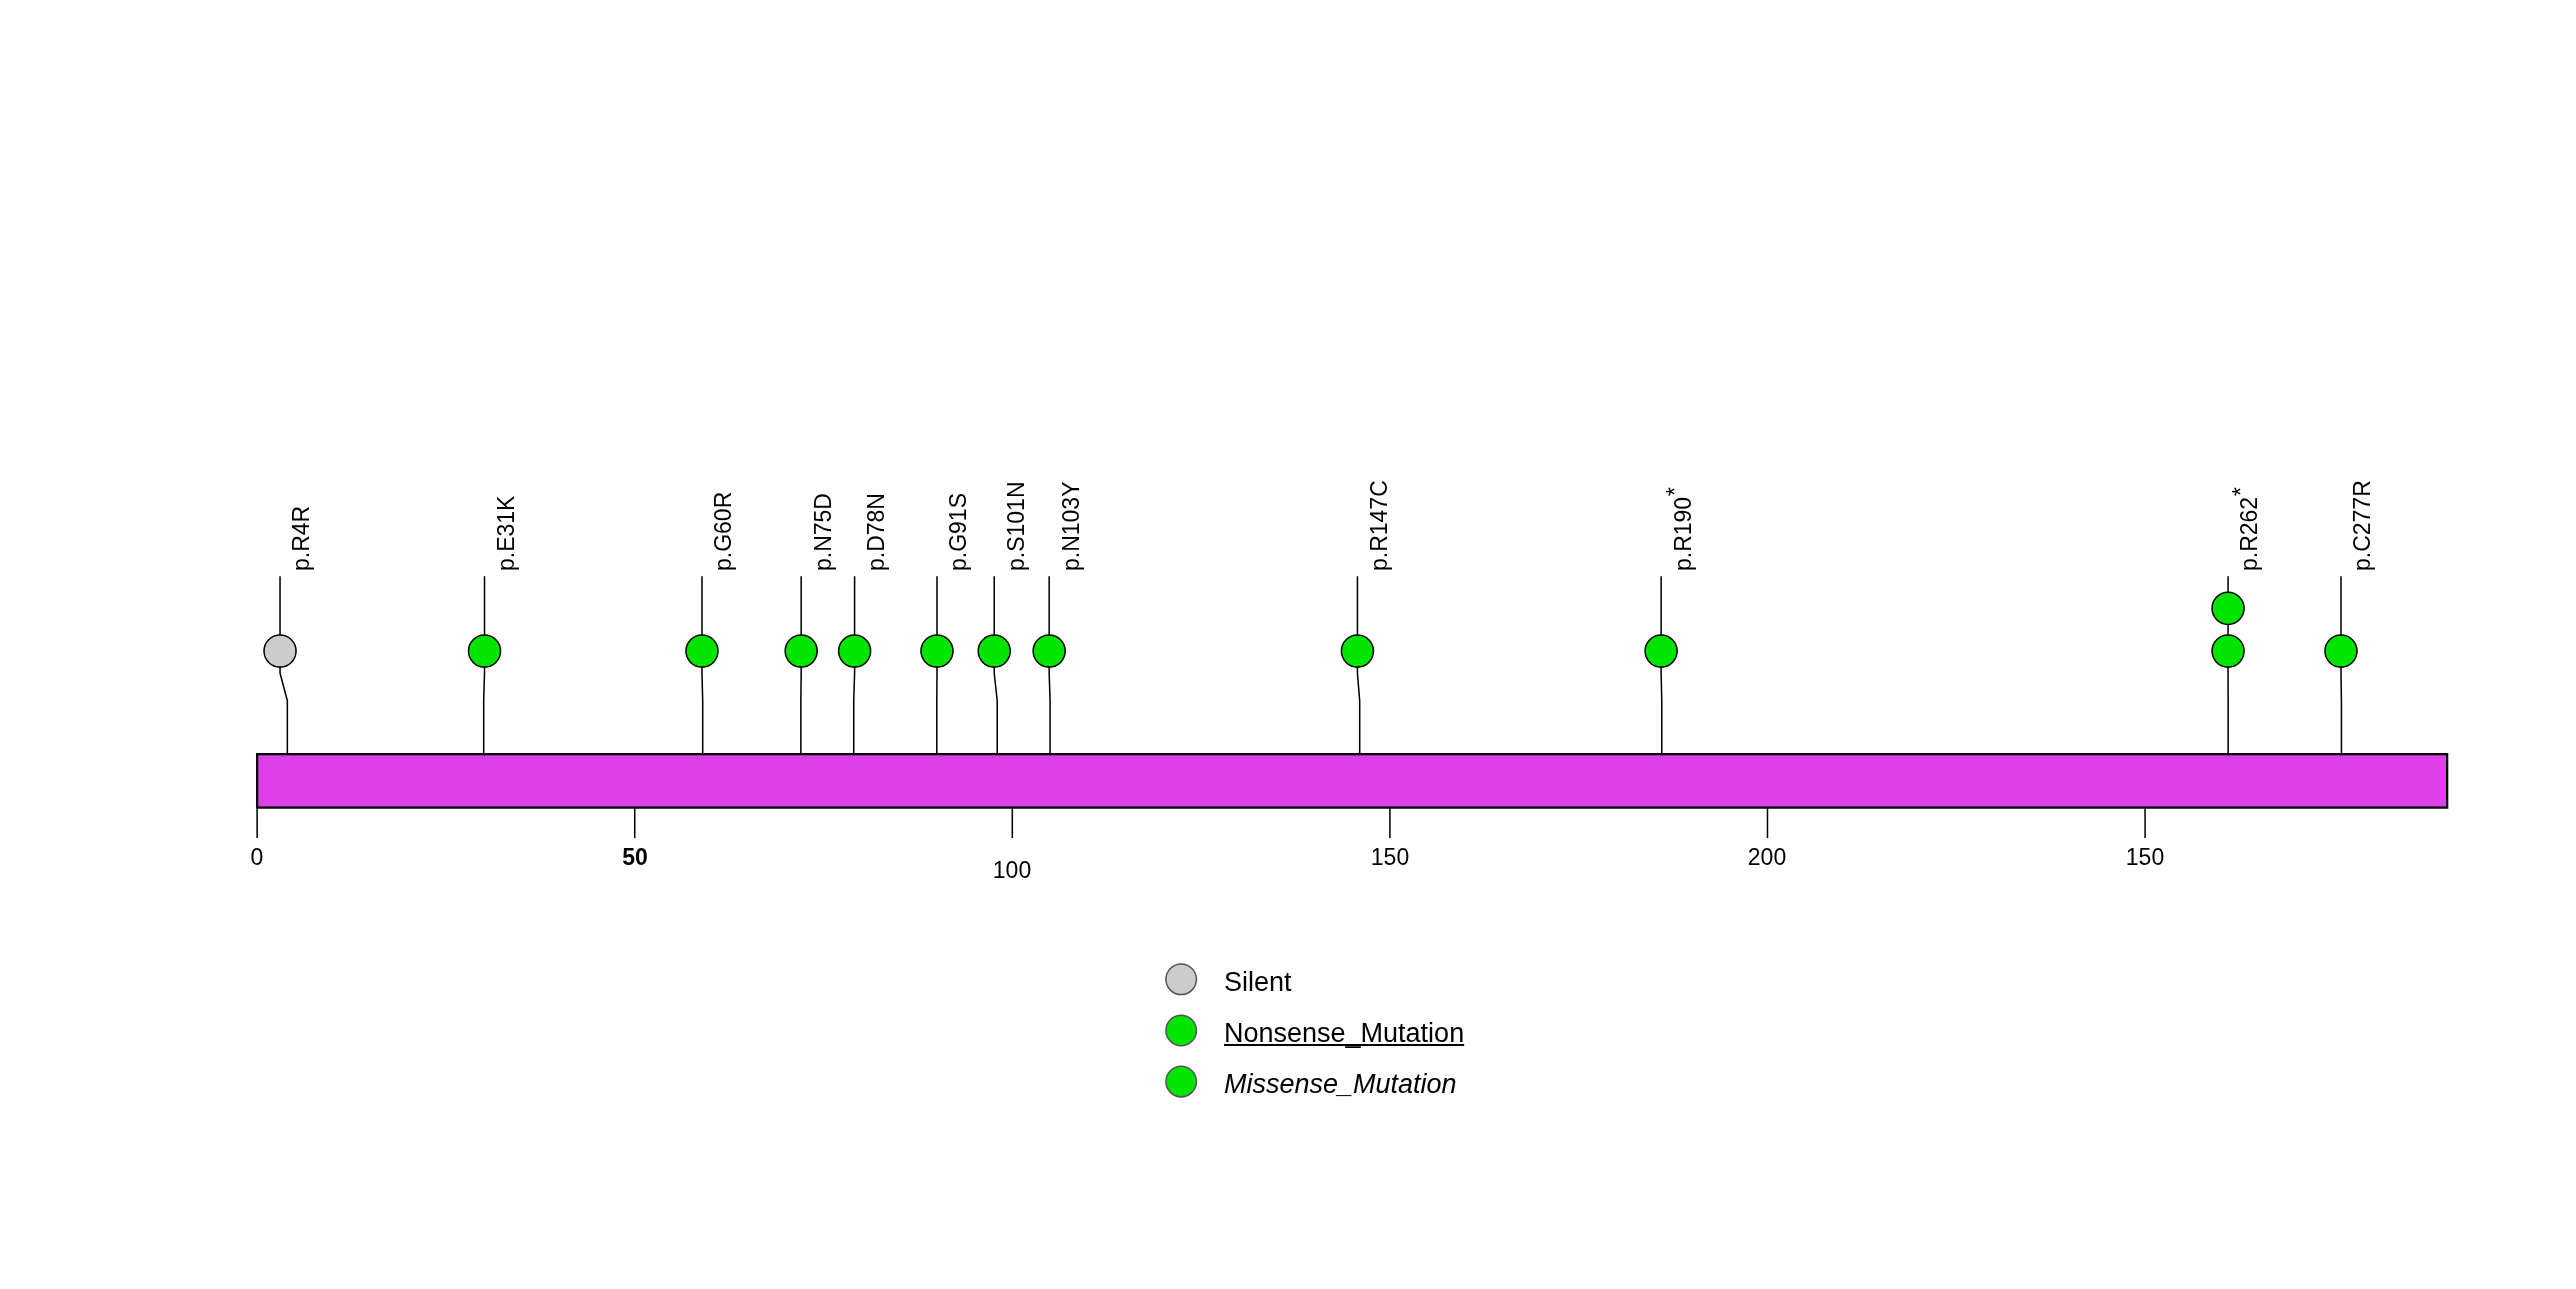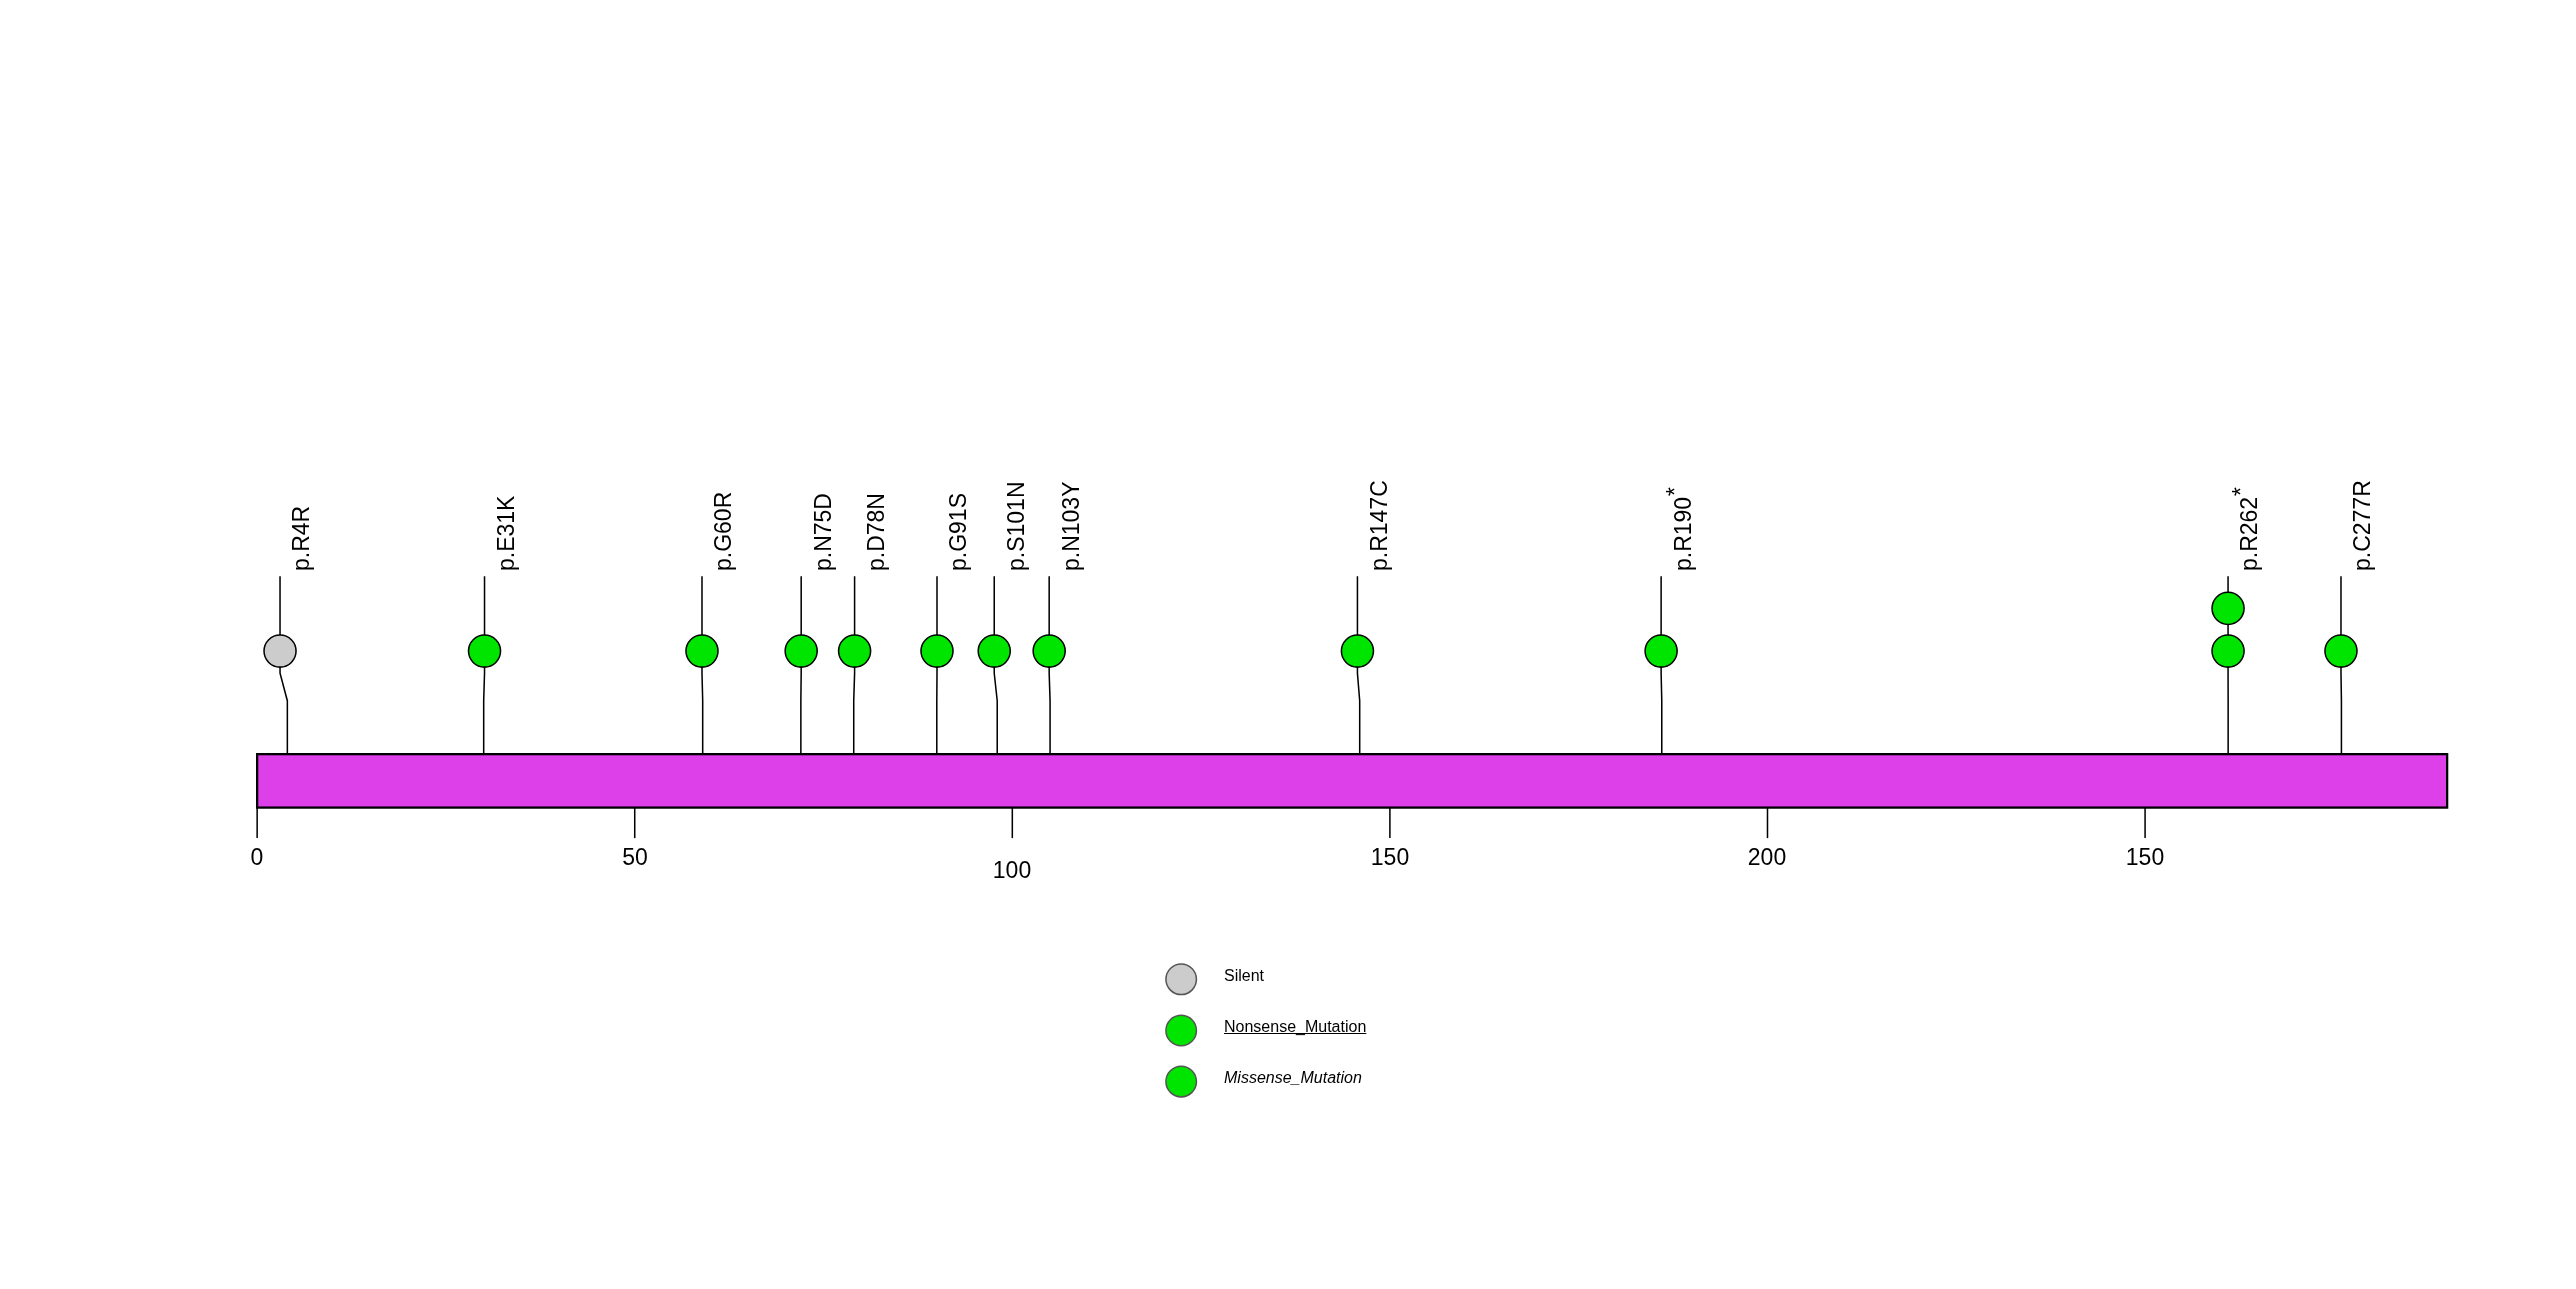--- a/index.html
+++ b/index.html
@@ -47,21 +47,21 @@
     position: absolute;
     font-family: "Liberation Sans", sans-serif;
     font-size: 23px;
     color: #000000;
     transform: translateX(-50%);
     white-space: nowrap;
   }
   .legend-label {
     position: absolute;
     font-family: "Liberation Sans", sans-serif;
-    font-size: 16px;
+    font-size: 27px;
     color: #000000;
     white-space: nowrap;
   }
 </style>
 </head>
 <body>
 
 <div id="plot">
 
   <svg id="svg-layer" viewBox="0 0 3376 1690" preserveAspectRatio="none" xmlns="http://www.w3.org/2000/svg">
@@ -121,21 +121,21 @@
       <div class="lolli-label" style="left: 945px; top: 571px;"><span>p.G91S</span></div>
       <div class="lolli-label" style="left: 1003px; top: 571px;"><span>p.S101N</span></div>
       <div class="lolli-label" style="left: 1058px; top: 571px;"><span>p.N103Y</span></div>
       <div class="lolli-label" style="left: 1366px; top: 571px;"><span>p.R147C</span></div>
       <div class="lolli-label" style="left: 1670px; top: 571px;"><span>p.R190</span><span class="star">*</span></div>
       <div class="lolli-label" style="left: 2236px; top: 571px;"><span>p.R262</span><span class="star">*</span></div>
       <div class="lolli-label" style="left: 2349px; top: 571px;"><span>p.C277R</span></div>
     </div>
   <div id="ticks-layer">
       <div class="axis-tick-label" style="left: 257px; top: 844px;">0</div>
-      <div class="axis-tick-label" style="left: 635px; top: 844px;">50</div>
+      <div class="axis-tick-label" style="left: 635px; top: 844px; font-weight: bold;">50</div>
       <div class="axis-tick-label" style="left: 1012px; top: 844px; margin-top: 13px;">100</div>
       <div class="axis-tick-label" style="left: 1390px; top: 844px;">150</div>
       <div class="axis-tick-label" style="left: 1767px; top: 844px; text-align: center;">200</div>
       <div class="axis-tick-label" style="left: 2145px; top: 844px;">150</div>
     </div>
   <div id="legend-layer">
       <div class="legend-label" style="left: 1224px; top: 967px;">Silent</div>
       <div class="legend-label" style="left: 1224px; top: 1018px; text-decoration: underline;">Nonsense_Mutation</div>
       <div class="legend-label" style="left: 1224px; top: 1069px; font-style: italic;">Missense_Mutation</div>
     </div>

